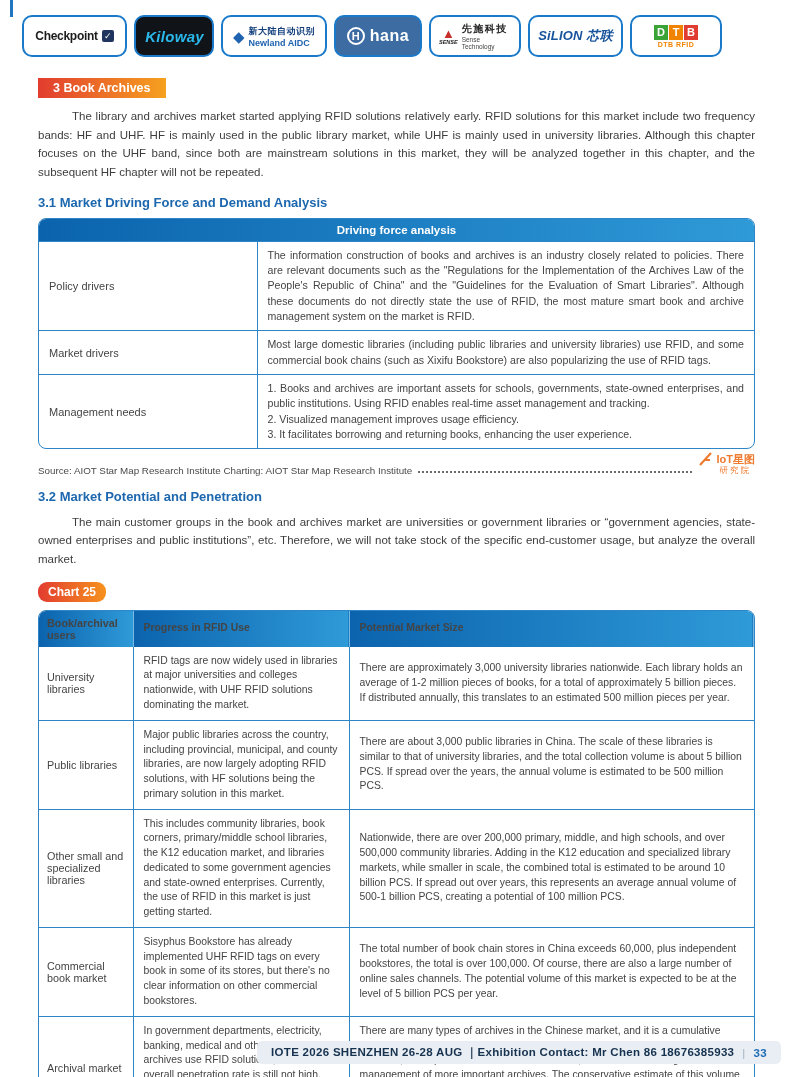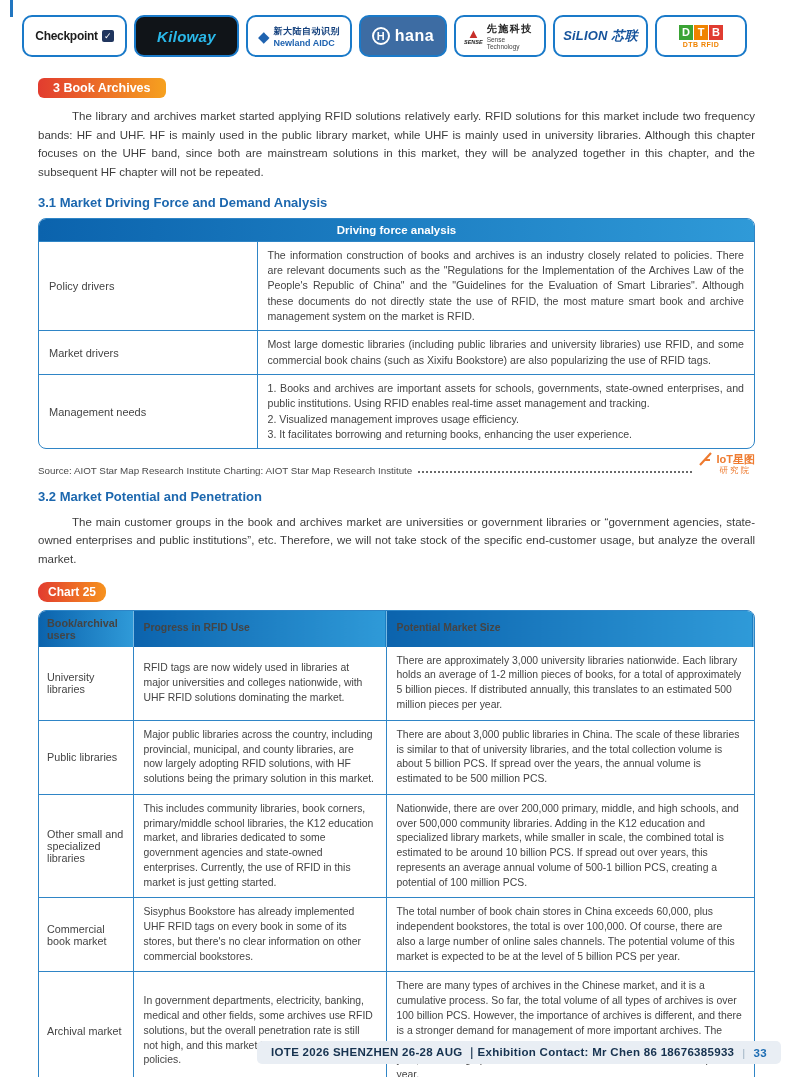--- a/index.html
+++ b/index.html
@@ -12,21 +12,21 @@
 
   
   .logo-bar { display:flex; gap:7px; margin:15px 0 0 22px; }
   .logo-box {
     height:42px; border:2px solid #1a7ac9; border-radius:10px; background:#fff;
     display:flex; align-items:center; justify-content:center; padding:3px 8px; overflow:hidden;
   }
   .lb-checkpoint { width:105px; gap:4px; }
   .cp-text { font-weight:bold; font-size:12px; color:#1c1c1c; letter-spacing:-0.3px; }
   .cp-icon { width:12px; height:12px; background:#20355e; color:#fff; font-size:9px; line-height:12px; text-align:center; border-radius:2px; }
-  .lb-kiloway { width:105px; background:#101418; }
+  .lb-kiloway { width:80px; background:#101418;justify-content:flex-end; }
   .kiloway-text { font-weight:bold; font-style:italic; font-size:15px; color:#2ab9ea; letter-spacing:0.3px; }
   .lb-newland { width:106px; gap:4px; }
   .nl-diamond { color:#1f63b0; font-size:15px; line-height:1; }
   .nl-col { display:flex; flex-direction:column; }
   .nl-cn { font-size:9px; font-weight:bold; color:#123f7c; letter-spacing:0.5px; }
   .nl-en { font-size:9px; font-weight:bold; color:#1f63b0; }
   .lb-hana { width:88px; background:#3d6ca3; gap:5px; }
   .hana-circle { width:18px; height:18px; border:2px solid #fff; border-radius:50%; color:#fff; font-size:11px; font-weight:bold; line-height:15px; text-align:center; }
   .hana-text { color:#fff; font-size:16px; font-weight:bold; letter-spacing:0.5px; }
   .lb-sense { width:92px; gap:4px; }
@@ -41,21 +41,21 @@
   .lb-dtb { width:92px; }
   .dtb-col { display:flex; flex-direction:column; align-items:center; gap:1px; }
   .dtb-blocks { display:flex; gap:1px; }
   .dtb-block { width:14px; height:15px; color:#fff; font-weight:bold; font-size:11px; text-align:center; line-height:15px; }
   .dtb-d { background:#3aa335; } .dtb-t { background:#f08300; } .dtb-b { background:#e03c31; }
   .dtb-caption { font-size:7px; font-weight:bold; color:#f08300; letter-spacing:0.5px; }
 
   
   .content { margin:0 38px; }
   .badge-orange {
-    display:inline-block; margin-top:21px; padding:3px 15px; border-radius:6px;
+    display:inline-block; margin-top:21px; padding:3px 15px; border-radius:0;
     background:linear-gradient(90deg,#e23c2f,#f6a11f);
     color:#fff; font-weight:bold; font-size:12.5px;
   }
   .body-text { margin-top:9px; font-size:11.5px; line-height:1.62; text-align:justify; color:#3d3d3d; }
   .indent { text-indent:34px; }
   .heading-blue { margin-top:13px; font-size:13px; font-weight:bold; color:#1c67ae; }
 
   .tbl-wrap { margin-top:8px; border:1px solid #2f85c6; border-radius:8px; overflow:hidden; }
   table { width:100%; border-collapse:collapse; }
   td,th { border-right:1px solid #2f85c6; border-bottom:1px solid #2f85c6; vertical-align:middle; }
@@ -83,21 +83,21 @@
   }
   .chart-title {
     background:#e5eef8; border-radius:11px; padding:4px 16px 4px 12px; margin-left:-6px;
     font-weight:bold; font-size:12px; color:#1a2e45;
   }
   .t2 th {
     background:linear-gradient(90deg,#0b63ad,#2f9ad8); color:#fff; font-weight:bold;
     font-size:11.3px; text-align:left; padding:6px 10px; border-right:1px solid #79b9e2; border-bottom:none;
   }
   .t2 .cell-user { width:94px; padding:6px 8px; font-size:10.8px; color:#444; }
-  .t2 .cell-prog { width:253px; }
+  .t2 .cell-prog { width:216px; }
   .t2 .cell-prog, .t2 .cell-size { padding:7px 10px; font-size:10.4px; line-height:1.42; color:#444; }
 
   .footer-bar { position:absolute; right:12px; bottom:13px; }
   .footer-pill {
     background:#e9eef4; border-radius:5px; padding:4px 14px; display:flex; align-items:center; gap:8px;
     font-size:11.5px; font-weight:bold; color:#16324f; letter-spacing:0.3px;
   }
   .footer-sep { color:#9fb2c4; font-weight:normal; }
   .footer-page { color:#1e6db3; }
 </style>

